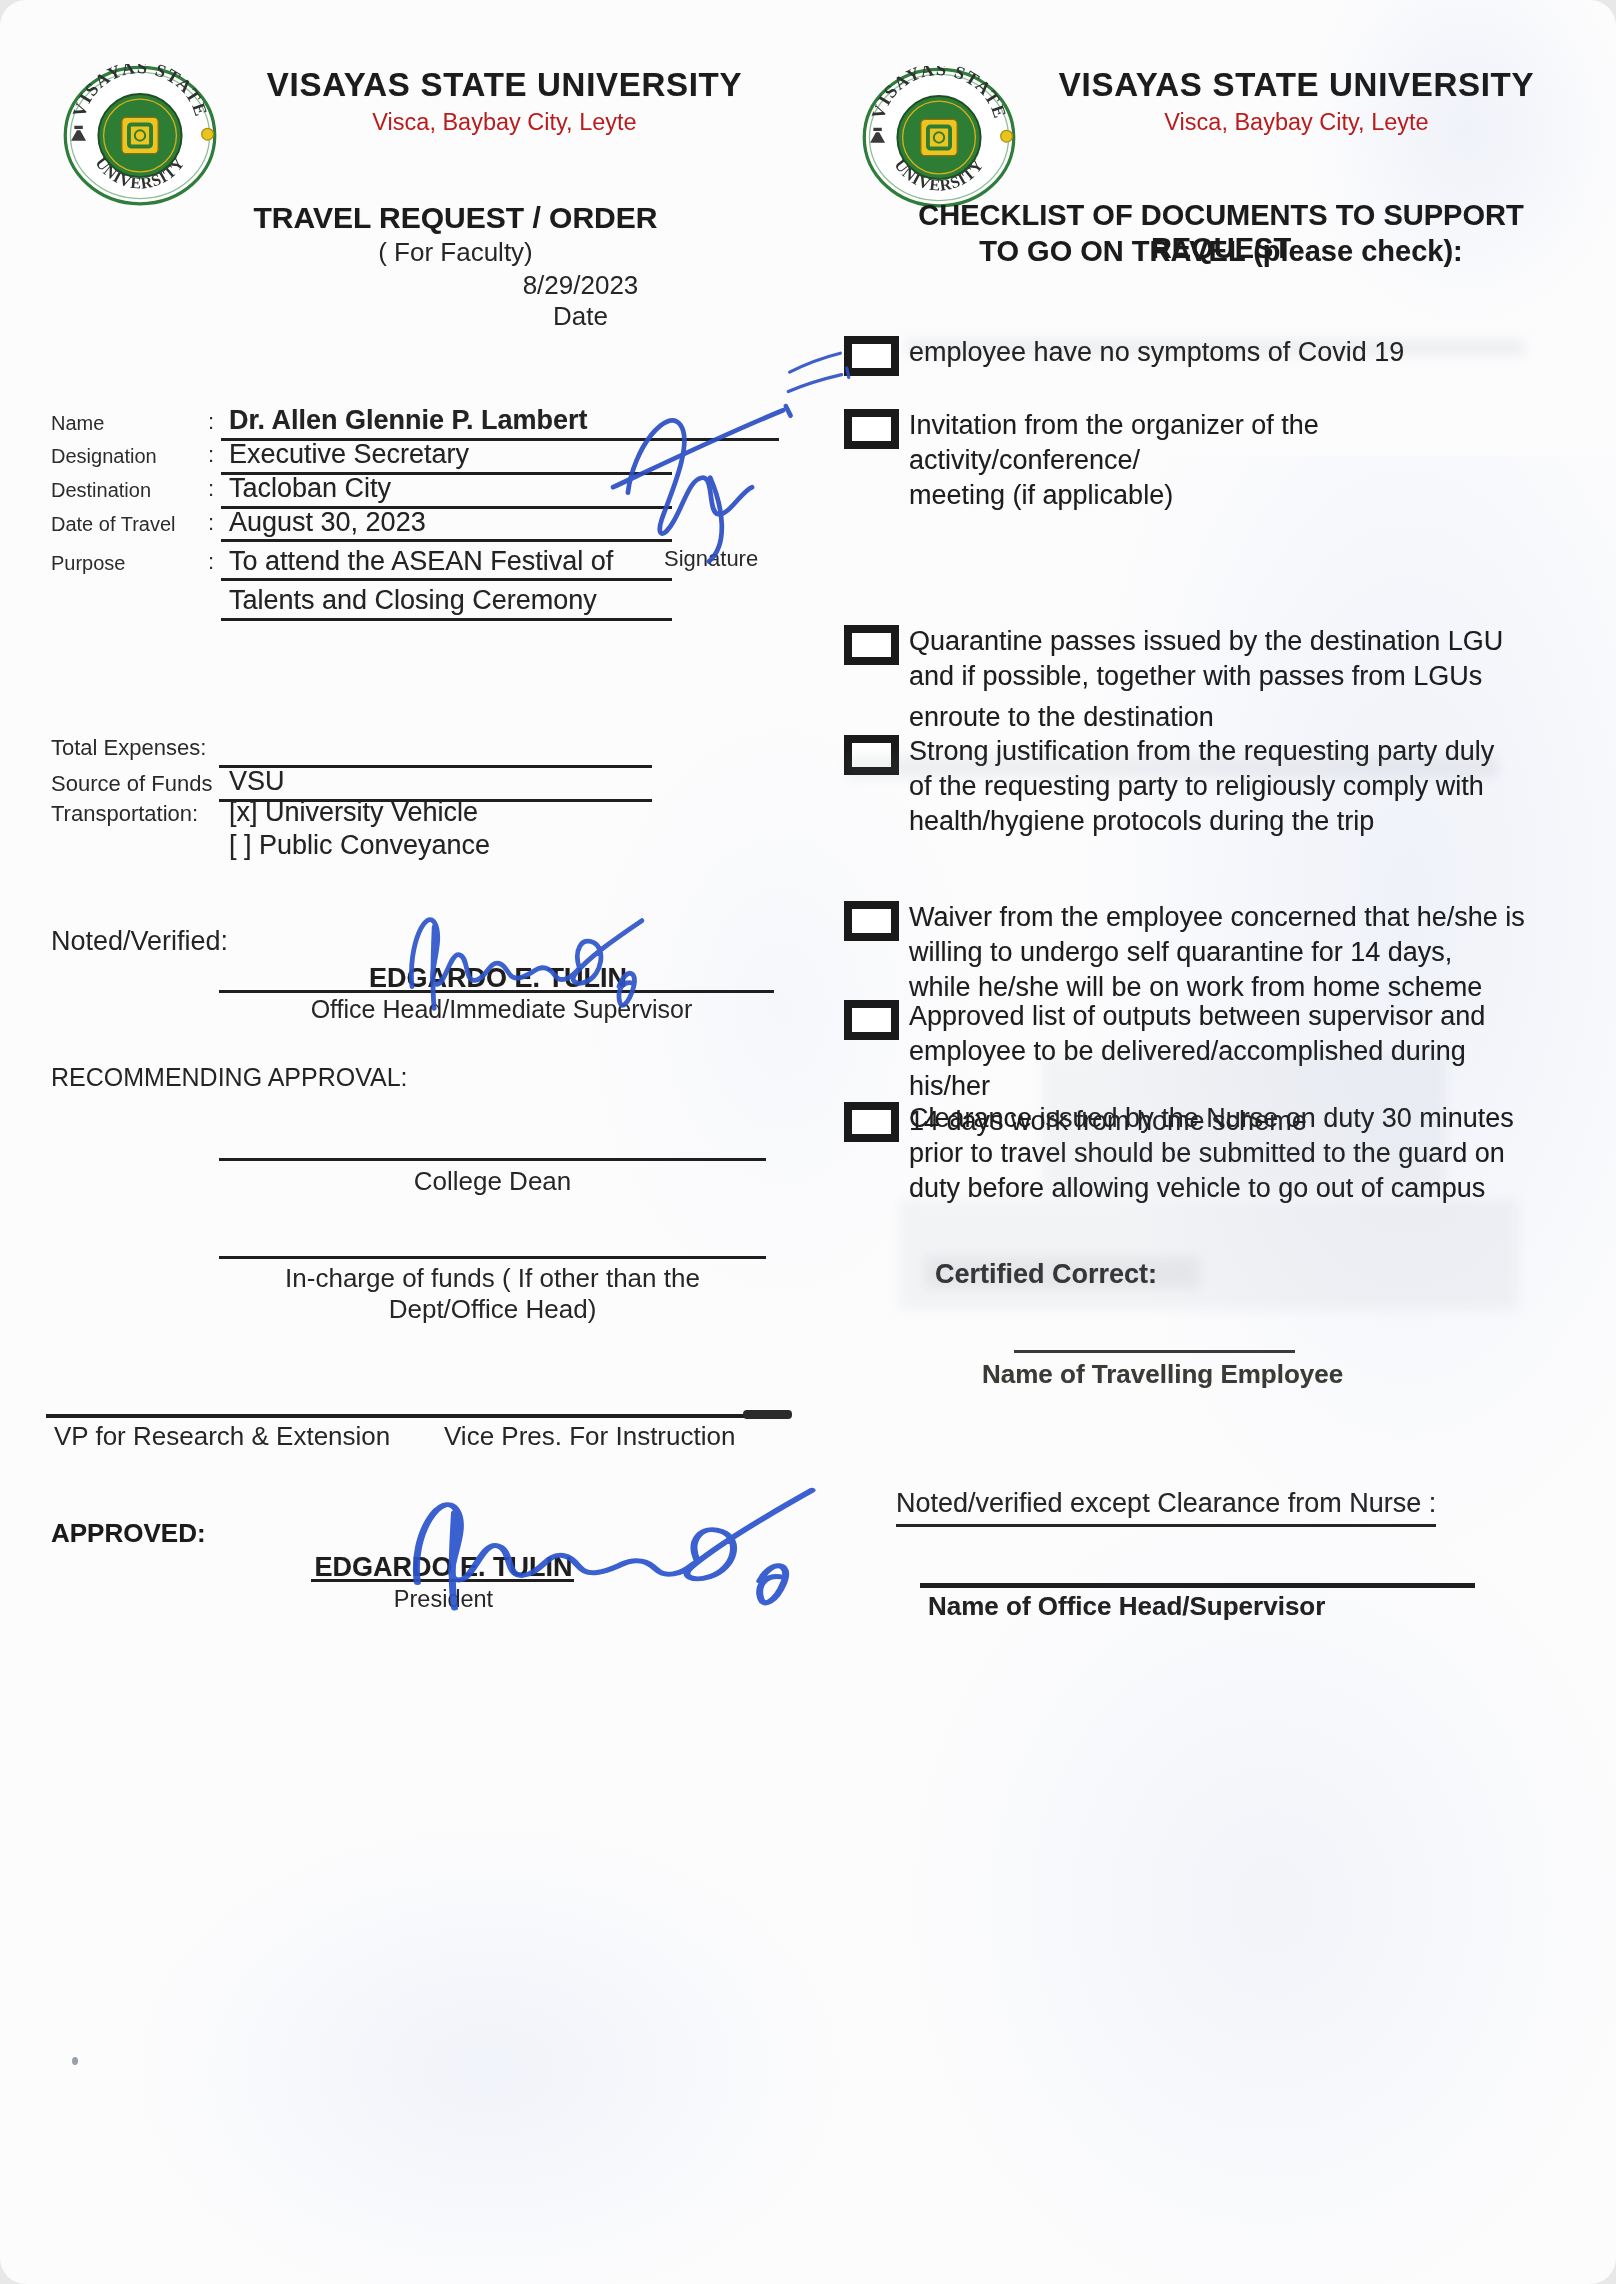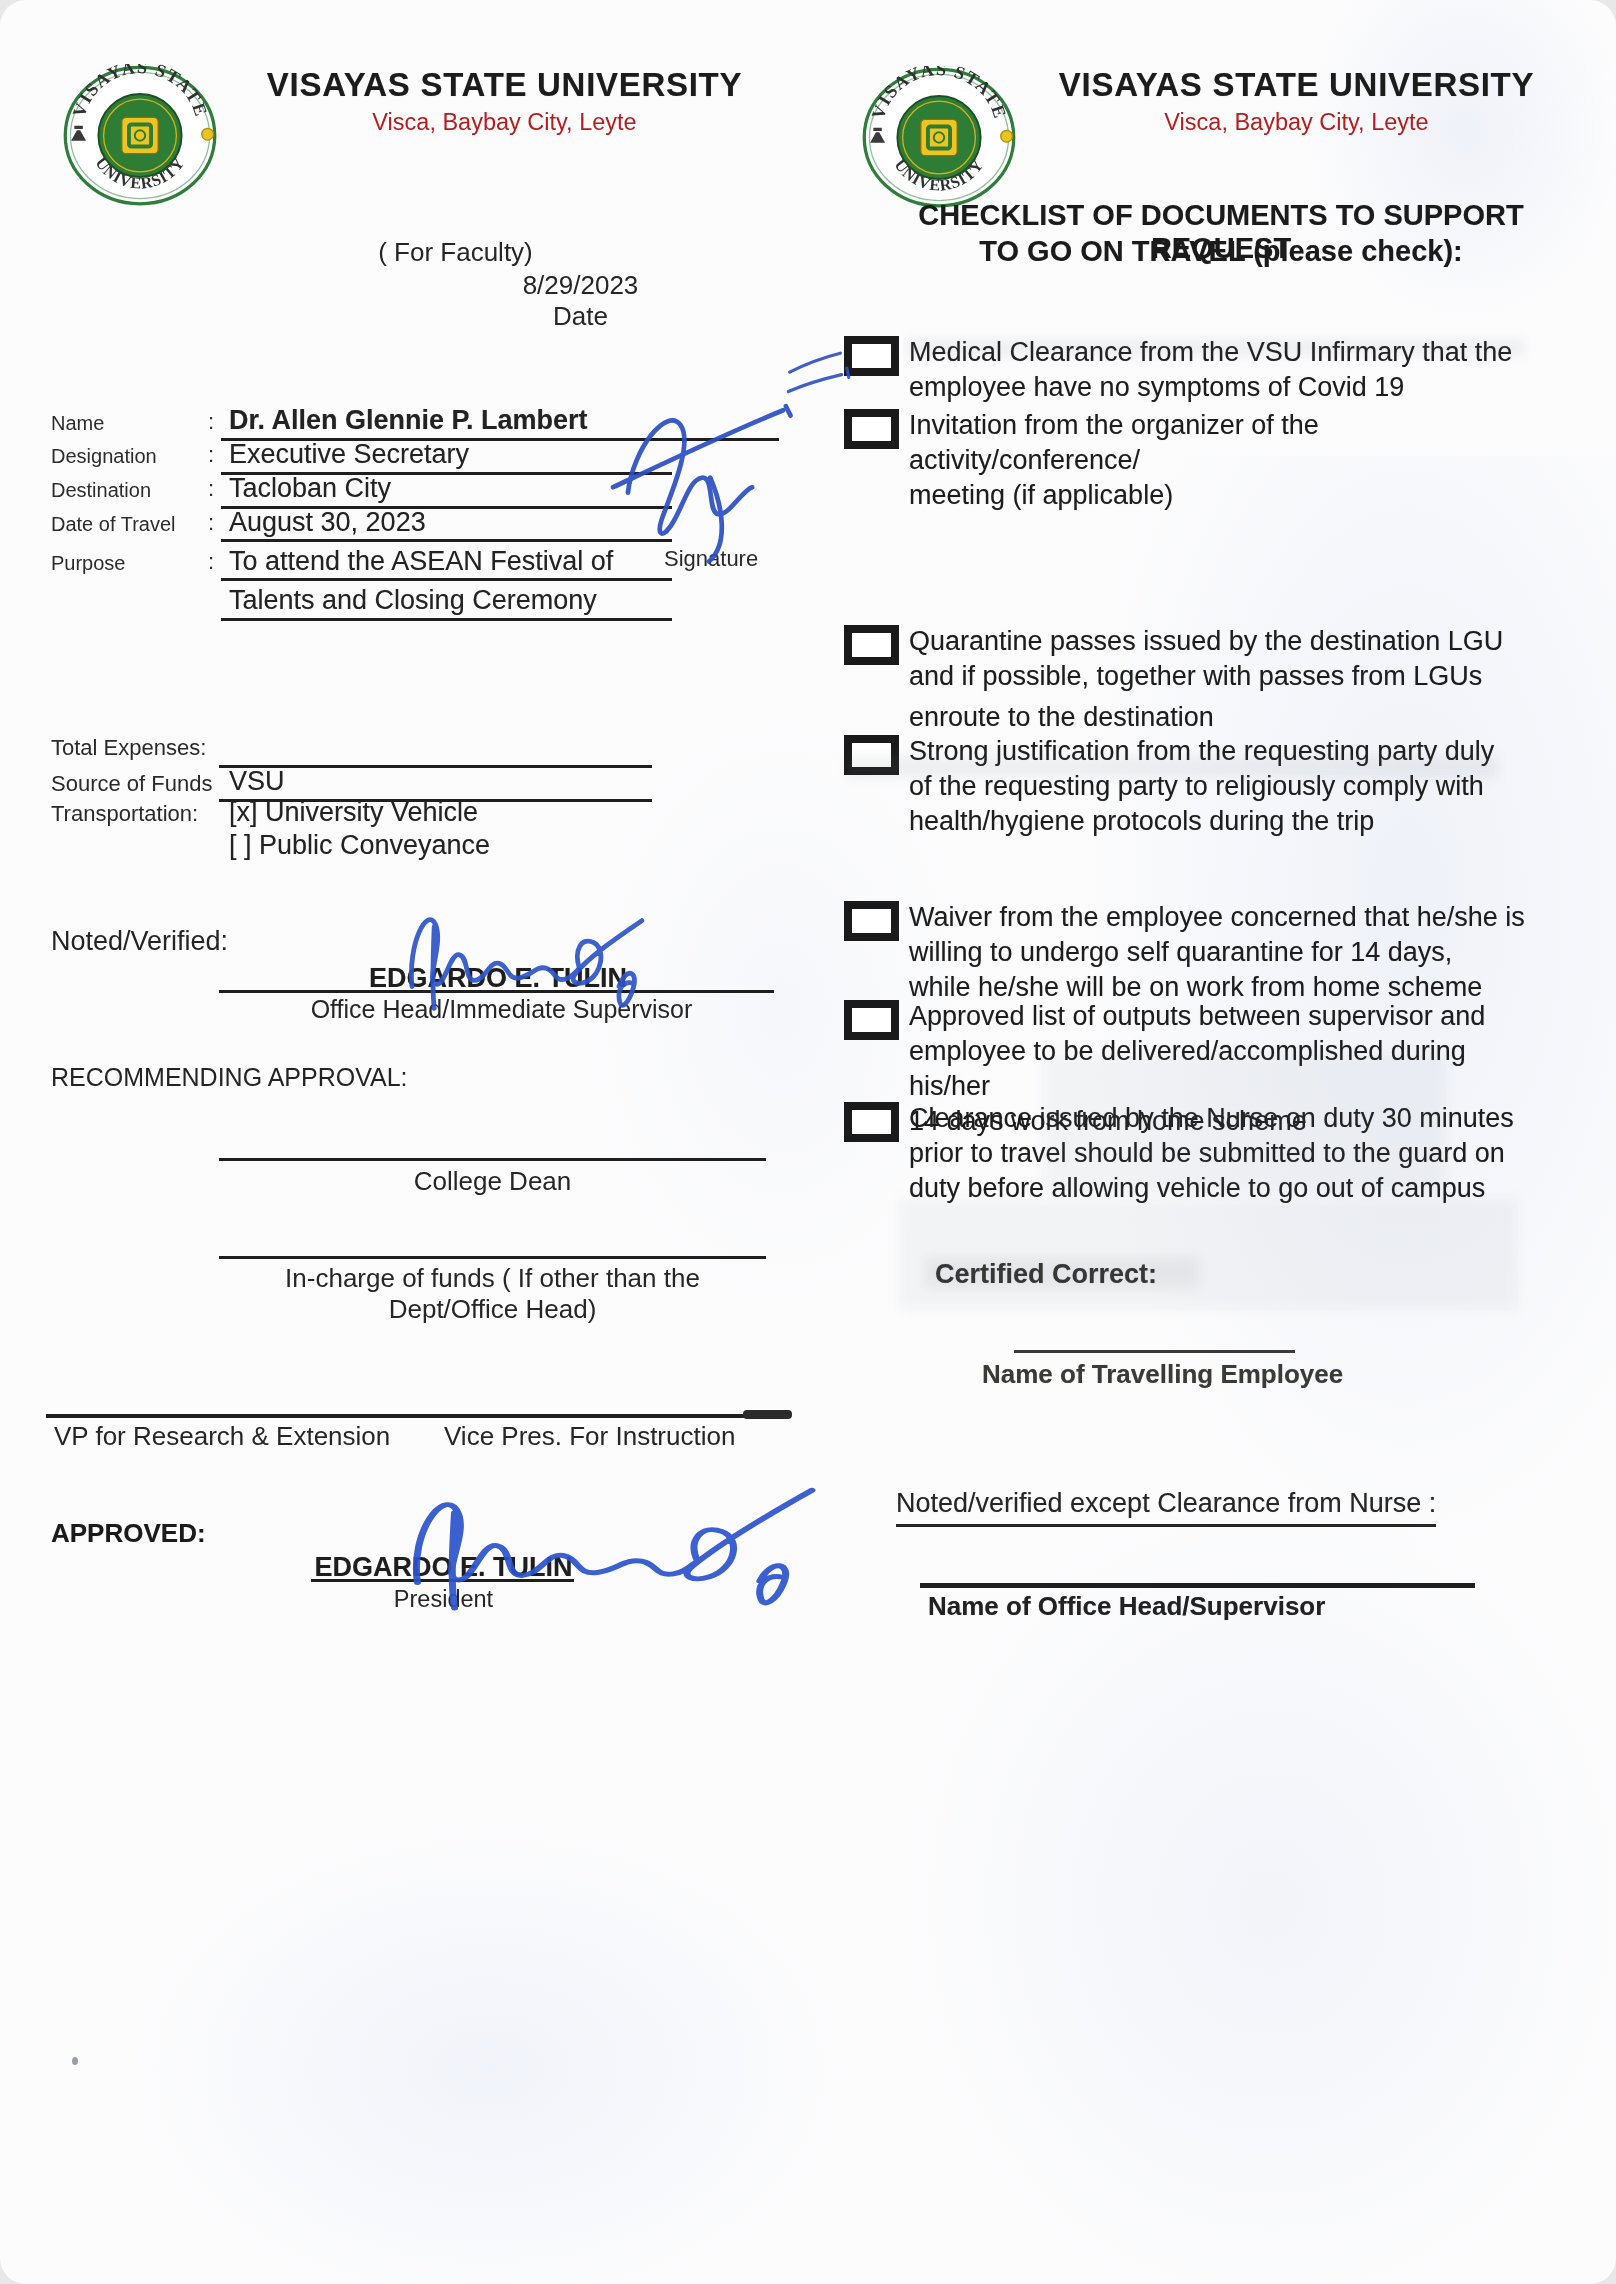--- a/index.html
+++ b/index.html
@@ -74,20 +74,21 @@
     </defs>
   </svg>
 
   <svg class="abs" style="left:62px;top:64px" width="156" height="143" viewBox="0 0 240 220">
       <use href="#vsu-logo"></use>
     </svg>
 
   <div class="abs ctr univ scan" style="left:221px;top:66px;width:567px">VISAYAS STATE UNIVERSITY</div>
   <div class="abs ctr addr" style="left:221px;top:109px;width:567px">Visca, Baybay City, Leyte</div>
 
+  <div class="abs ctr ftitle scan" style="left:169px;top:201px;width:573px">TRAVEL REQUEST / ORDER</div>
   <div class="abs ctr fsub" style="left:169px;top:237px;width:573px">( For Faculty)</div>
 
   <div class="abs ctr dateval" style="left:450px;top:270px;width:261px">8/29/2023</div>
   <div class="abs ctr dateval" style="left:450px;top:301px;width:261px">Date</div>
 
   <div class="abs flabel" style="left:51px;top:412px">Name</div>
   <div class="abs fcolon" style="left:208px;top:409px">:</div>
   <div class="abs fvalue b scan" style="left:229px;top:405px">Dr. Allen Glennie P. Lambert</div>
   <div class="line" style="left:221px;top:438px;width:558px"></div>
 
@@ -152,21 +153,20 @@
 
   <div class="abs ctr univ scan" style="left:1010px;top:66px;width:573px">VISAYAS STATE UNIVERSITY</div>
   <div class="abs ctr addr" style="left:1010px;top:109px;width:573px">Visca, Baybay City, Leyte</div>
 
   <div class="abs ctr rtitle scan" style="left:866px;top:199px;width:710px">CHECKLIST OF DOCUMENTS TO SUPPORT REQUEST</div>
   <div class="abs ctr rtitle scan" style="left:866px;top:235px;width:710px">TO GO ON TRAVEL (please check):</div>
 
   <div class="chk-item" style="top:335px">
     <span class="cbox"></span>
     <div class="chk-lines scan">
-      <div>Medical Clearance from the VSU Infirmary that the</div>
       <div>employee have no symptoms of Covid 19</div>
     </div>
   </div>
 
   <div class="chk-item" style="top:408px">
     <span class="cbox"></span>
     <div class="chk-lines scan">
       <div>Invitation from the organizer of the activity/conference/</div>
       <div>meeting (if applicable)</div>
     </div>

